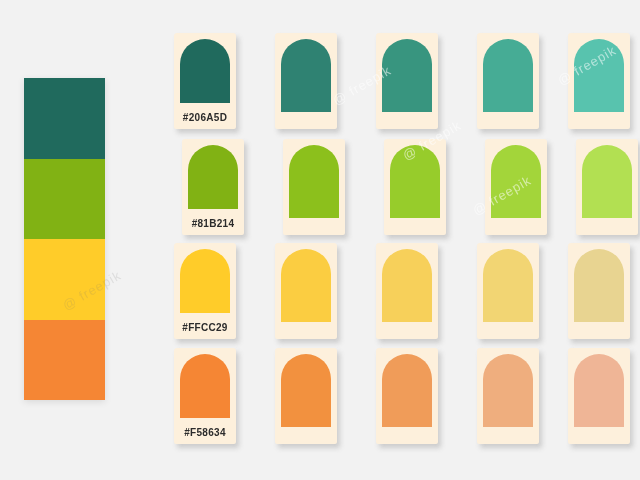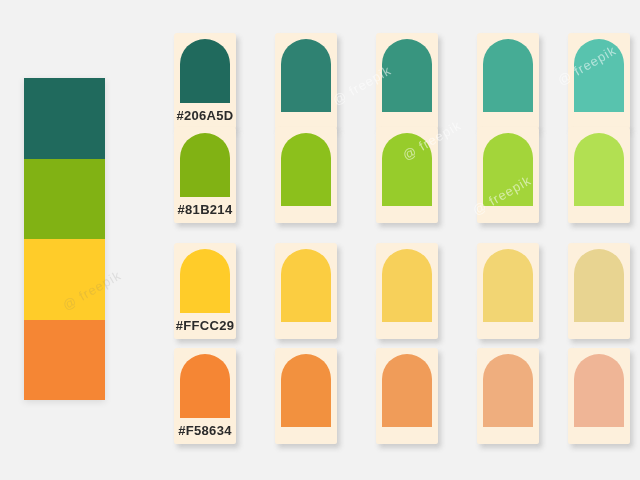--- a/index.html
+++ b/index.html
@@ -44,21 +44,21 @@
     width: 456px;
     height: 412px;
   }
   .swatch-row {
     position: absolute;
     left: 0;
     width: 100%;
     height: 98px;
   }
   .swatch-row.r0 { top: 0px; }
-  .swatch-row.r1 { top: 94px; }
+  .swatch-row.r1 { top: 106px; margin-left: 8px; }
   .swatch-row.r2 { top: 210px; }
   .swatch-row.r3 { top: 315px; padding-left: 8px; }
 
   .card {
     position: absolute;
     top: 0;
     width: 62px;
     height: 96px;
     background: #fdf0dc;
     border-radius: 3px 3px 2px 2px;
@@ -81,21 +81,21 @@
   
   .card.labeled .chip { bottom: 26px; }
   .card.plain   .chip { bottom: 17px; }
 
   .hex-label {
     position: absolute;
     left: 0;
     right: 0;
     bottom: 6px;
     text-align: center;
-    font-size: 13px;
+    font-size: 10px;
     font-weight: bold;
     letter-spacing: 0.3px;
     color: #2b2b2b;
     font-family: "Liberation Sans", sans-serif;
   }
 
   
   .wm {
     position: absolute;
     color: rgba(255,255,255,0.55);

